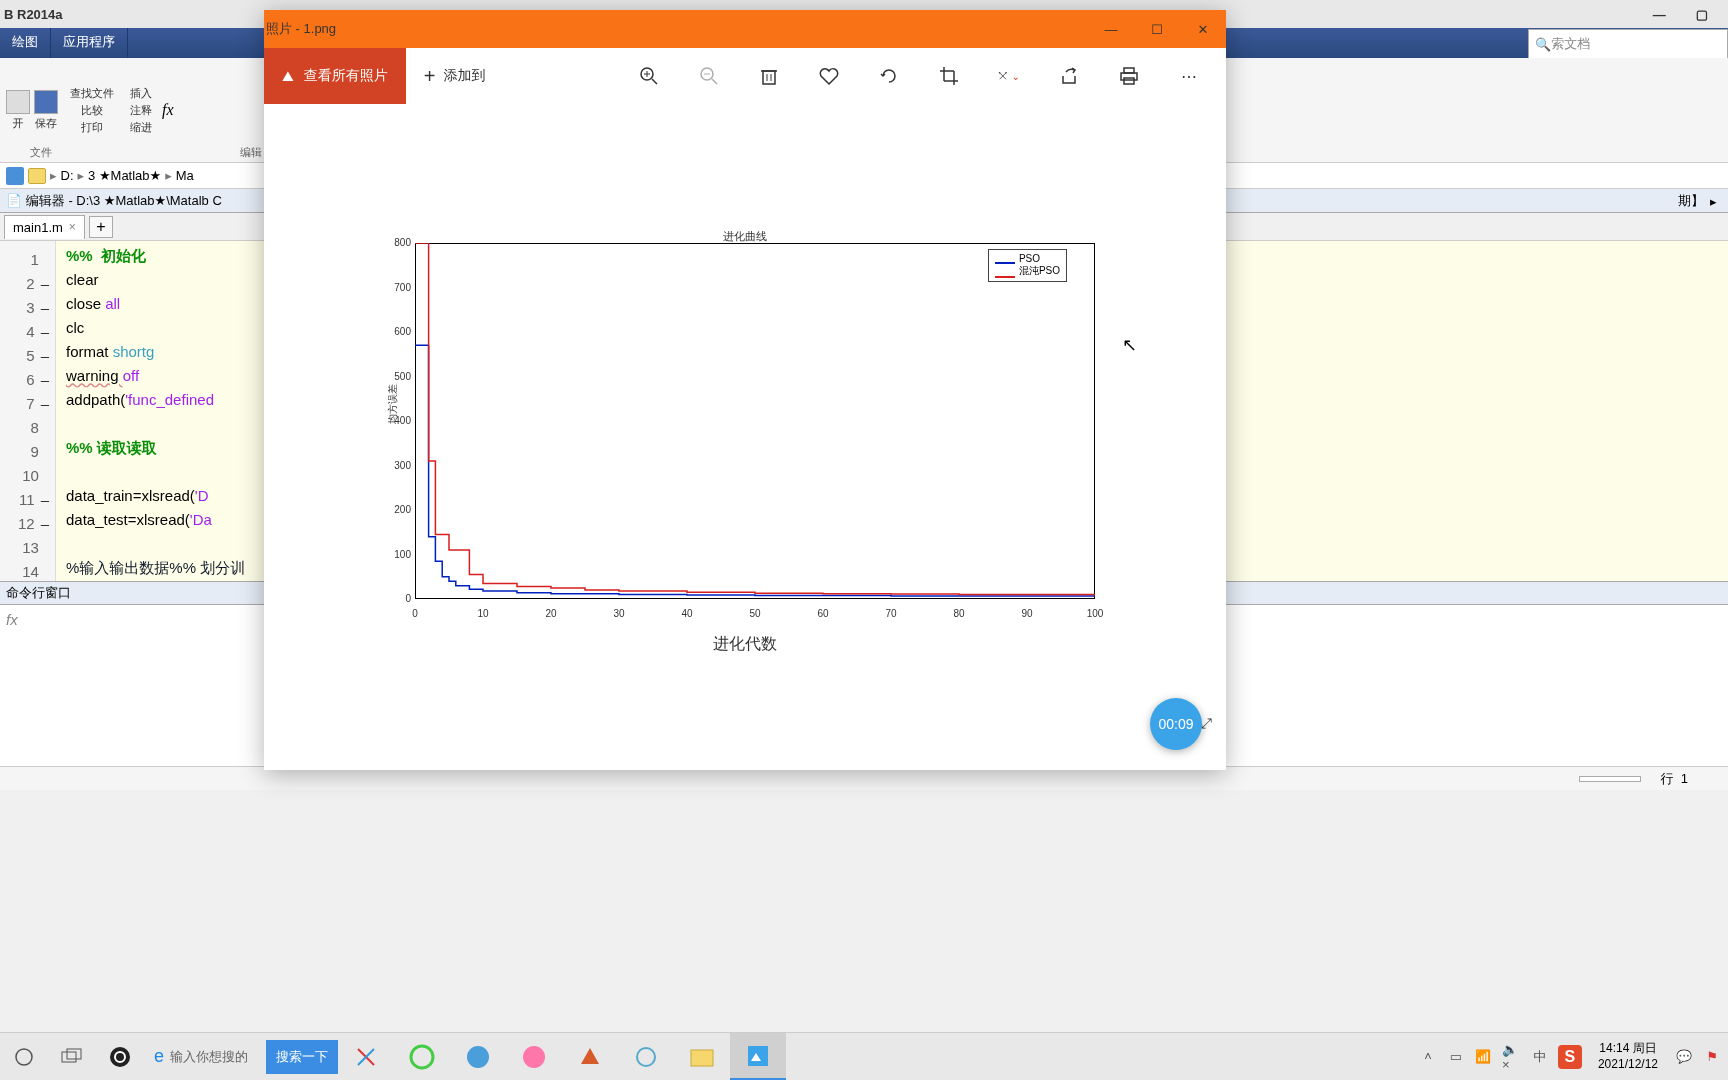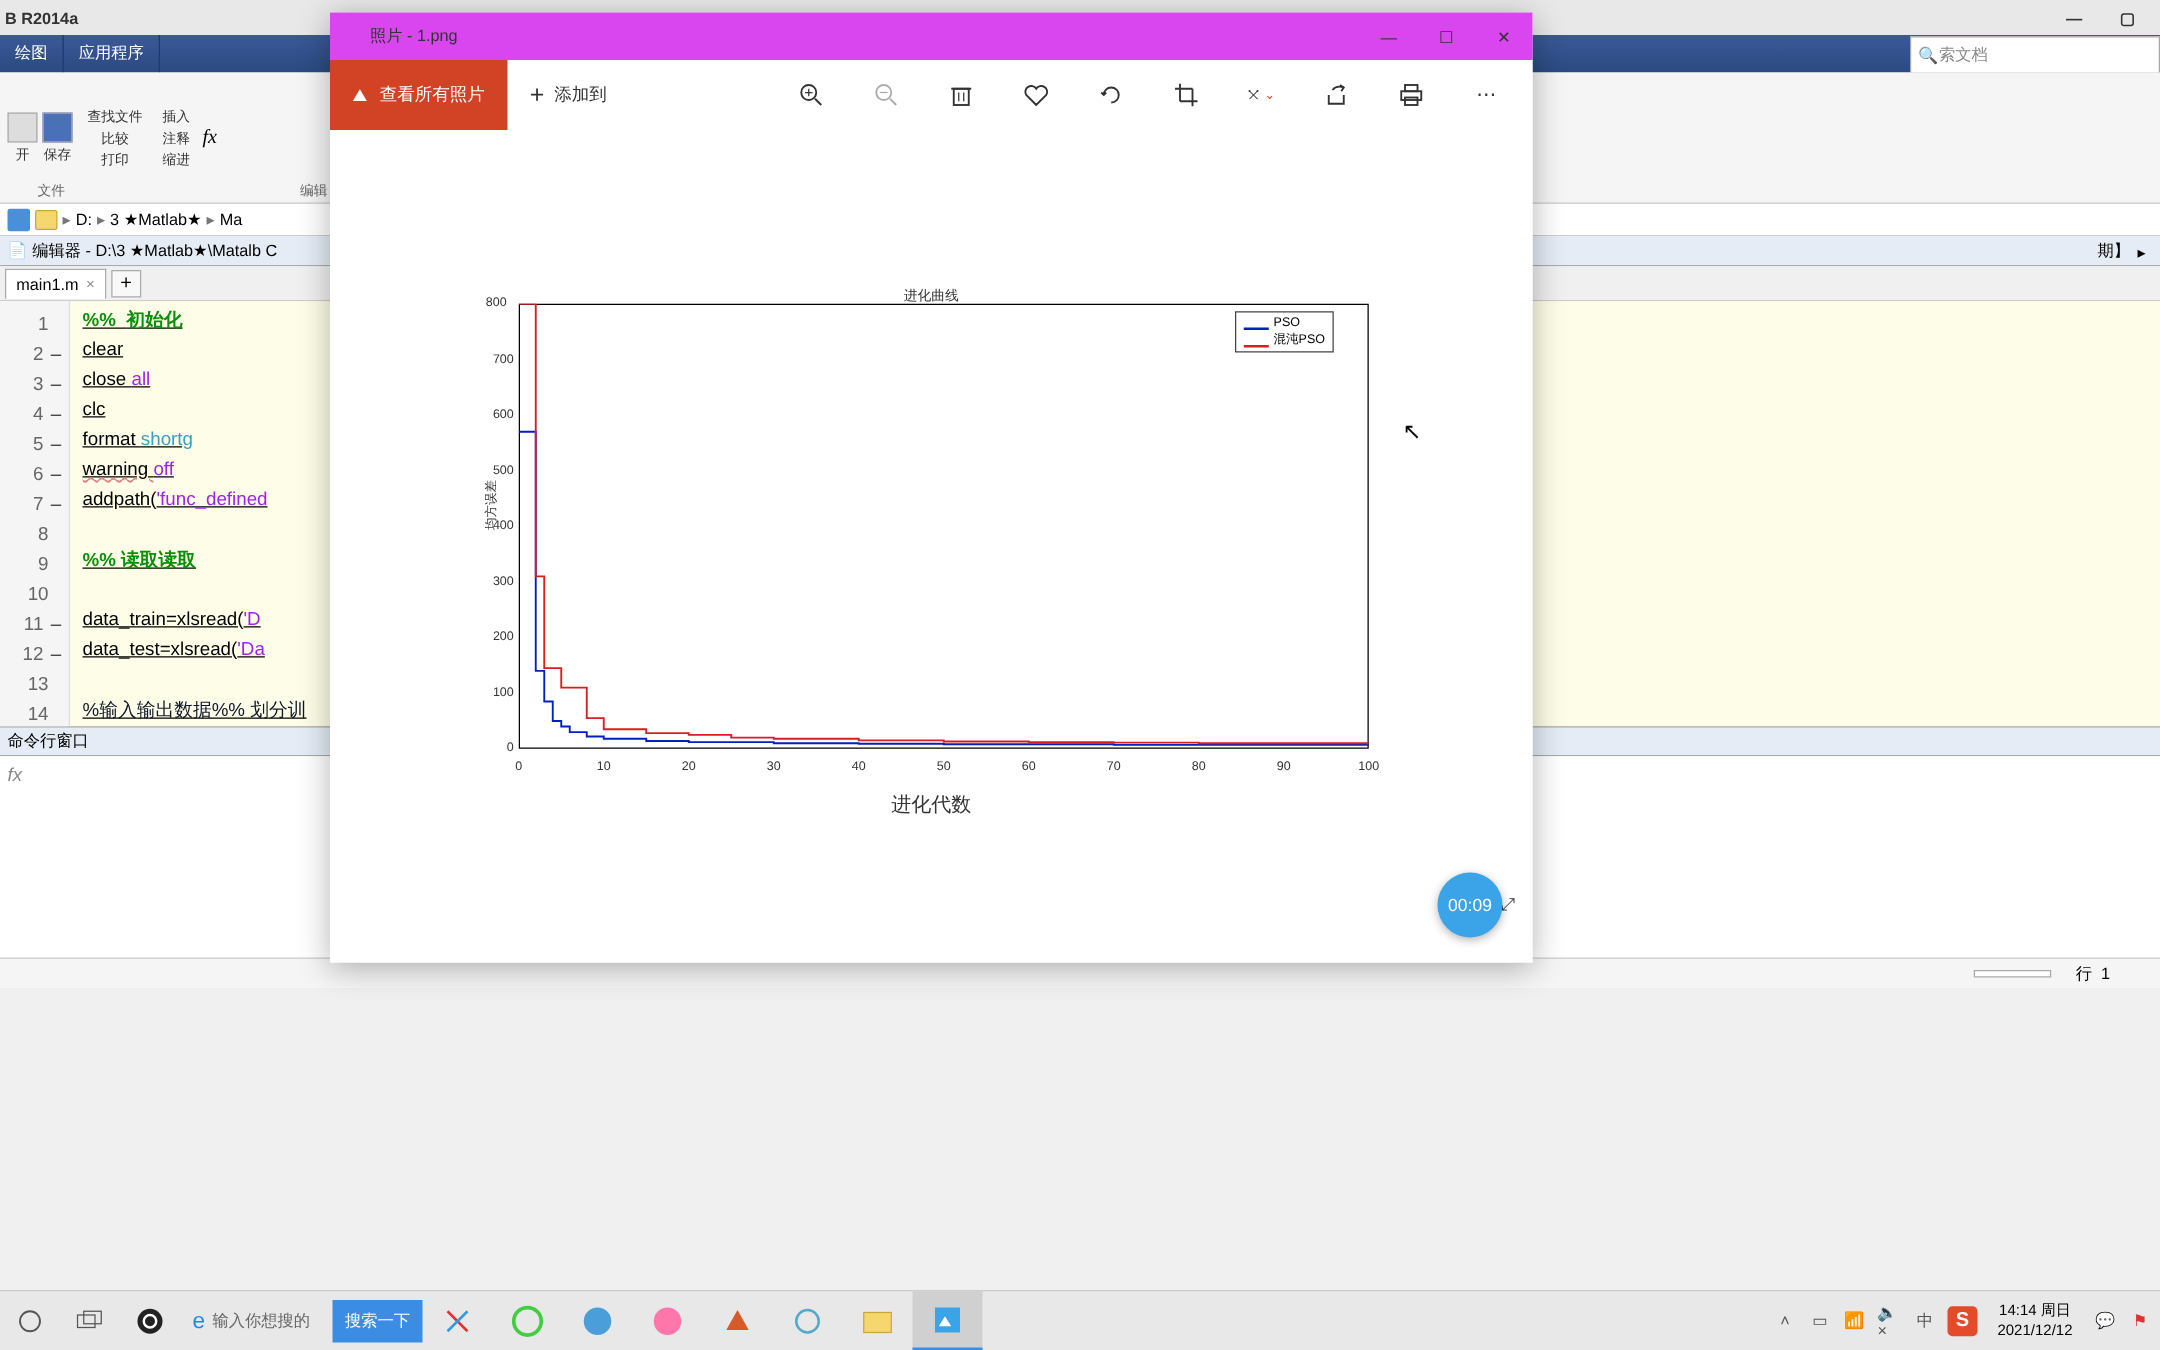--- a/index.html
+++ b/index.html
@@ -25,40 +25,40 @@
 .matlab-editor-title { height: 24px; background: #e5ecf5; border-bottom: 1px solid #aaa; padding-left: 6px; font-size: 13px; display: flex; align-items: center; }
 .matlab-tabbar { height: 28px; background: #f0f0f0; display: flex; align-items: center; border-bottom: 1px solid #ccc; }
 .file-tab { padding: 4px 8px; background: #fff; border: 1px solid #aaa; border-bottom: none; font-size: 13px; margin-left: 4px; display: flex; align-items: center; gap: 6px; }
 .close-x { color: #888; font-size: 12px; }
 .add-tab { width: 24px; height: 22px; border: 1px solid #aaa; display: flex; align-items: center; justify-content: center; margin-left: 4px; background: #f8f8f8; }
 
 .matlab-editor { height: 340px; background: #fefee8; display: flex; font-family: Consolas, monospace; font-size: 15px; }
 .gutter { width: 56px; background: #f5f5f5; border-right: 1px solid #ddd; text-align: right; padding: 6px 6px 0 0; color: #666; }
 .gutter-line { height: 24px; display: flex; justify-content: flex-end; align-items: center; gap: 6px; }
 .dash { color: #333; }
-.code-area { padding: 6px 10px; text-decoration: underline; }
+.code-area { padding: 6px 10px; }
 .code-line { height: 24px; white-space: pre; }
 .cm-section { color: #0a8f0a; font-weight: bold; }
 .cm-string { color: #a020f0; }
 .cm-comment { color: #0f172a; }
 .cm-ident { color: #000; }
 .cm-arg { color: #3aa0c0; }
 
 .cmd-title { height: 24px; background: #e5ecf5; border-top: 1px solid #aaa; border-bottom: 1px solid #aaa; padding-left: 6px; font-size: 13px; display: flex; align-items: center; }
 .cmd-body { height: 150px; background: #fff; padding: 6px; font-family: Consolas, monospace; font-style: italic; color: #888; font-size: 15px; }
 
 .matlab-right { position: absolute; right: 0; top: 29px; width: 200px; height: 30px; background: #fff; border: 1px solid #aaa; display: flex; align-items: center; padding: 0 6px; font-size: 13px; color: #888; }
 .matlab-statusbar { position: absolute; bottom: 0; left: 0; width: 100%; height: 24px; background: #f5f5f5; border-top: 1px solid #ccc; display: flex; align-items: center; justify-content: flex-end; padding-right: 40px; font-size: 13px; }
 .status-box { border: 1px solid #aaa; padding: 2px 30px; margin-right: 20px; background: #fff; }
 
 .matlab-right-sidebar { position: absolute; right: 0; top: 188px; width: 50px; height: 26px; display: flex; align-items: center; font-size: 13px; }
 
 
 .photos-window { position: absolute; top: 10px; left: 264px; width: 962px; height: 760px; background: #fff; box-shadow: 0 4px 24px rgba(0,0,0,0.3); }
-.photos-titlebar { height: 38px; background: #d946ef; display: flex; align-items: center; padding-left: 32px; font-size: 13px; color: #333; }
+.photos-titlebar { height: 38px; background: #f97316; display: flex; align-items: center; padding-left: 2px; font-size: 13px; color: #333; }
 .photos-winbtns { position: absolute; right: 0; top: 0; display: flex; }
 .winbtn { width: 46px; height: 38px; display: flex; align-items: center; justify-content: center; color: #333; font-size: 13px; }
 .photos-toolbar { height: 56px; background: #fff; display: flex; align-items: center; }
 .view-all-btn { height: 56px; background: #d14324; color: #fff; display: flex; align-items: center; padding: 0 18px; gap: 10px; font-size: 14px; }
 .add-to-btn { display: flex; align-items: center; gap: 8px; padding: 0 18px; font-size: 14px; color: #333; }
 .toolbar-spacer { flex: 1; }
 .tool-icons { display: flex; gap: 38px; padding-right: 26px; align-items: center; }
 .ticon { width: 22px; height: 22px; display: flex; align-items: center; justify-content: center; color: #333; }
 
 .photos-canvas { height: 666px; background: #fff; position: relative; display: flex; align-items: center; justify-content: center; }
@@ -361,21 +361,21 @@
       </div>
       <div id="yticks">
           <div class="ytick" style="top: 356px;">0</div>
           <div class="ytick" style="top: 311.5px;">100</div>
           <div class="ytick" style="top: 267px;">200</div>
           <div class="ytick" style="top: 222.5px;">300</div>
           <div class="ytick" style="top: 178px;">400</div>
           <div class="ytick" style="top: 133.5px;">500</div>
           <div class="ytick" style="top: 89px;">600</div>
           <div class="ytick" style="top: 44.5px;">700</div>
-          <div class="ytick" style="top: 0px; text-align: center;">800</div>
+          <div class="ytick" style="top: 0px;">800</div>
         </div>
       <div id="xticks">
           <div class="xtick" style="left: 40px;">0</div>
           <div class="xtick" style="left: 108px;">10</div>
           <div class="xtick" style="left: 176px;">20</div>
           <div class="xtick" style="left: 244px;">30</div>
           <div class="xtick" style="left: 312px;">40</div>
           <div class="xtick" style="left: 380px;">50</div>
           <div class="xtick" style="left: 448px;">60</div>
           <div class="xtick" style="left: 516px;">70</div>

